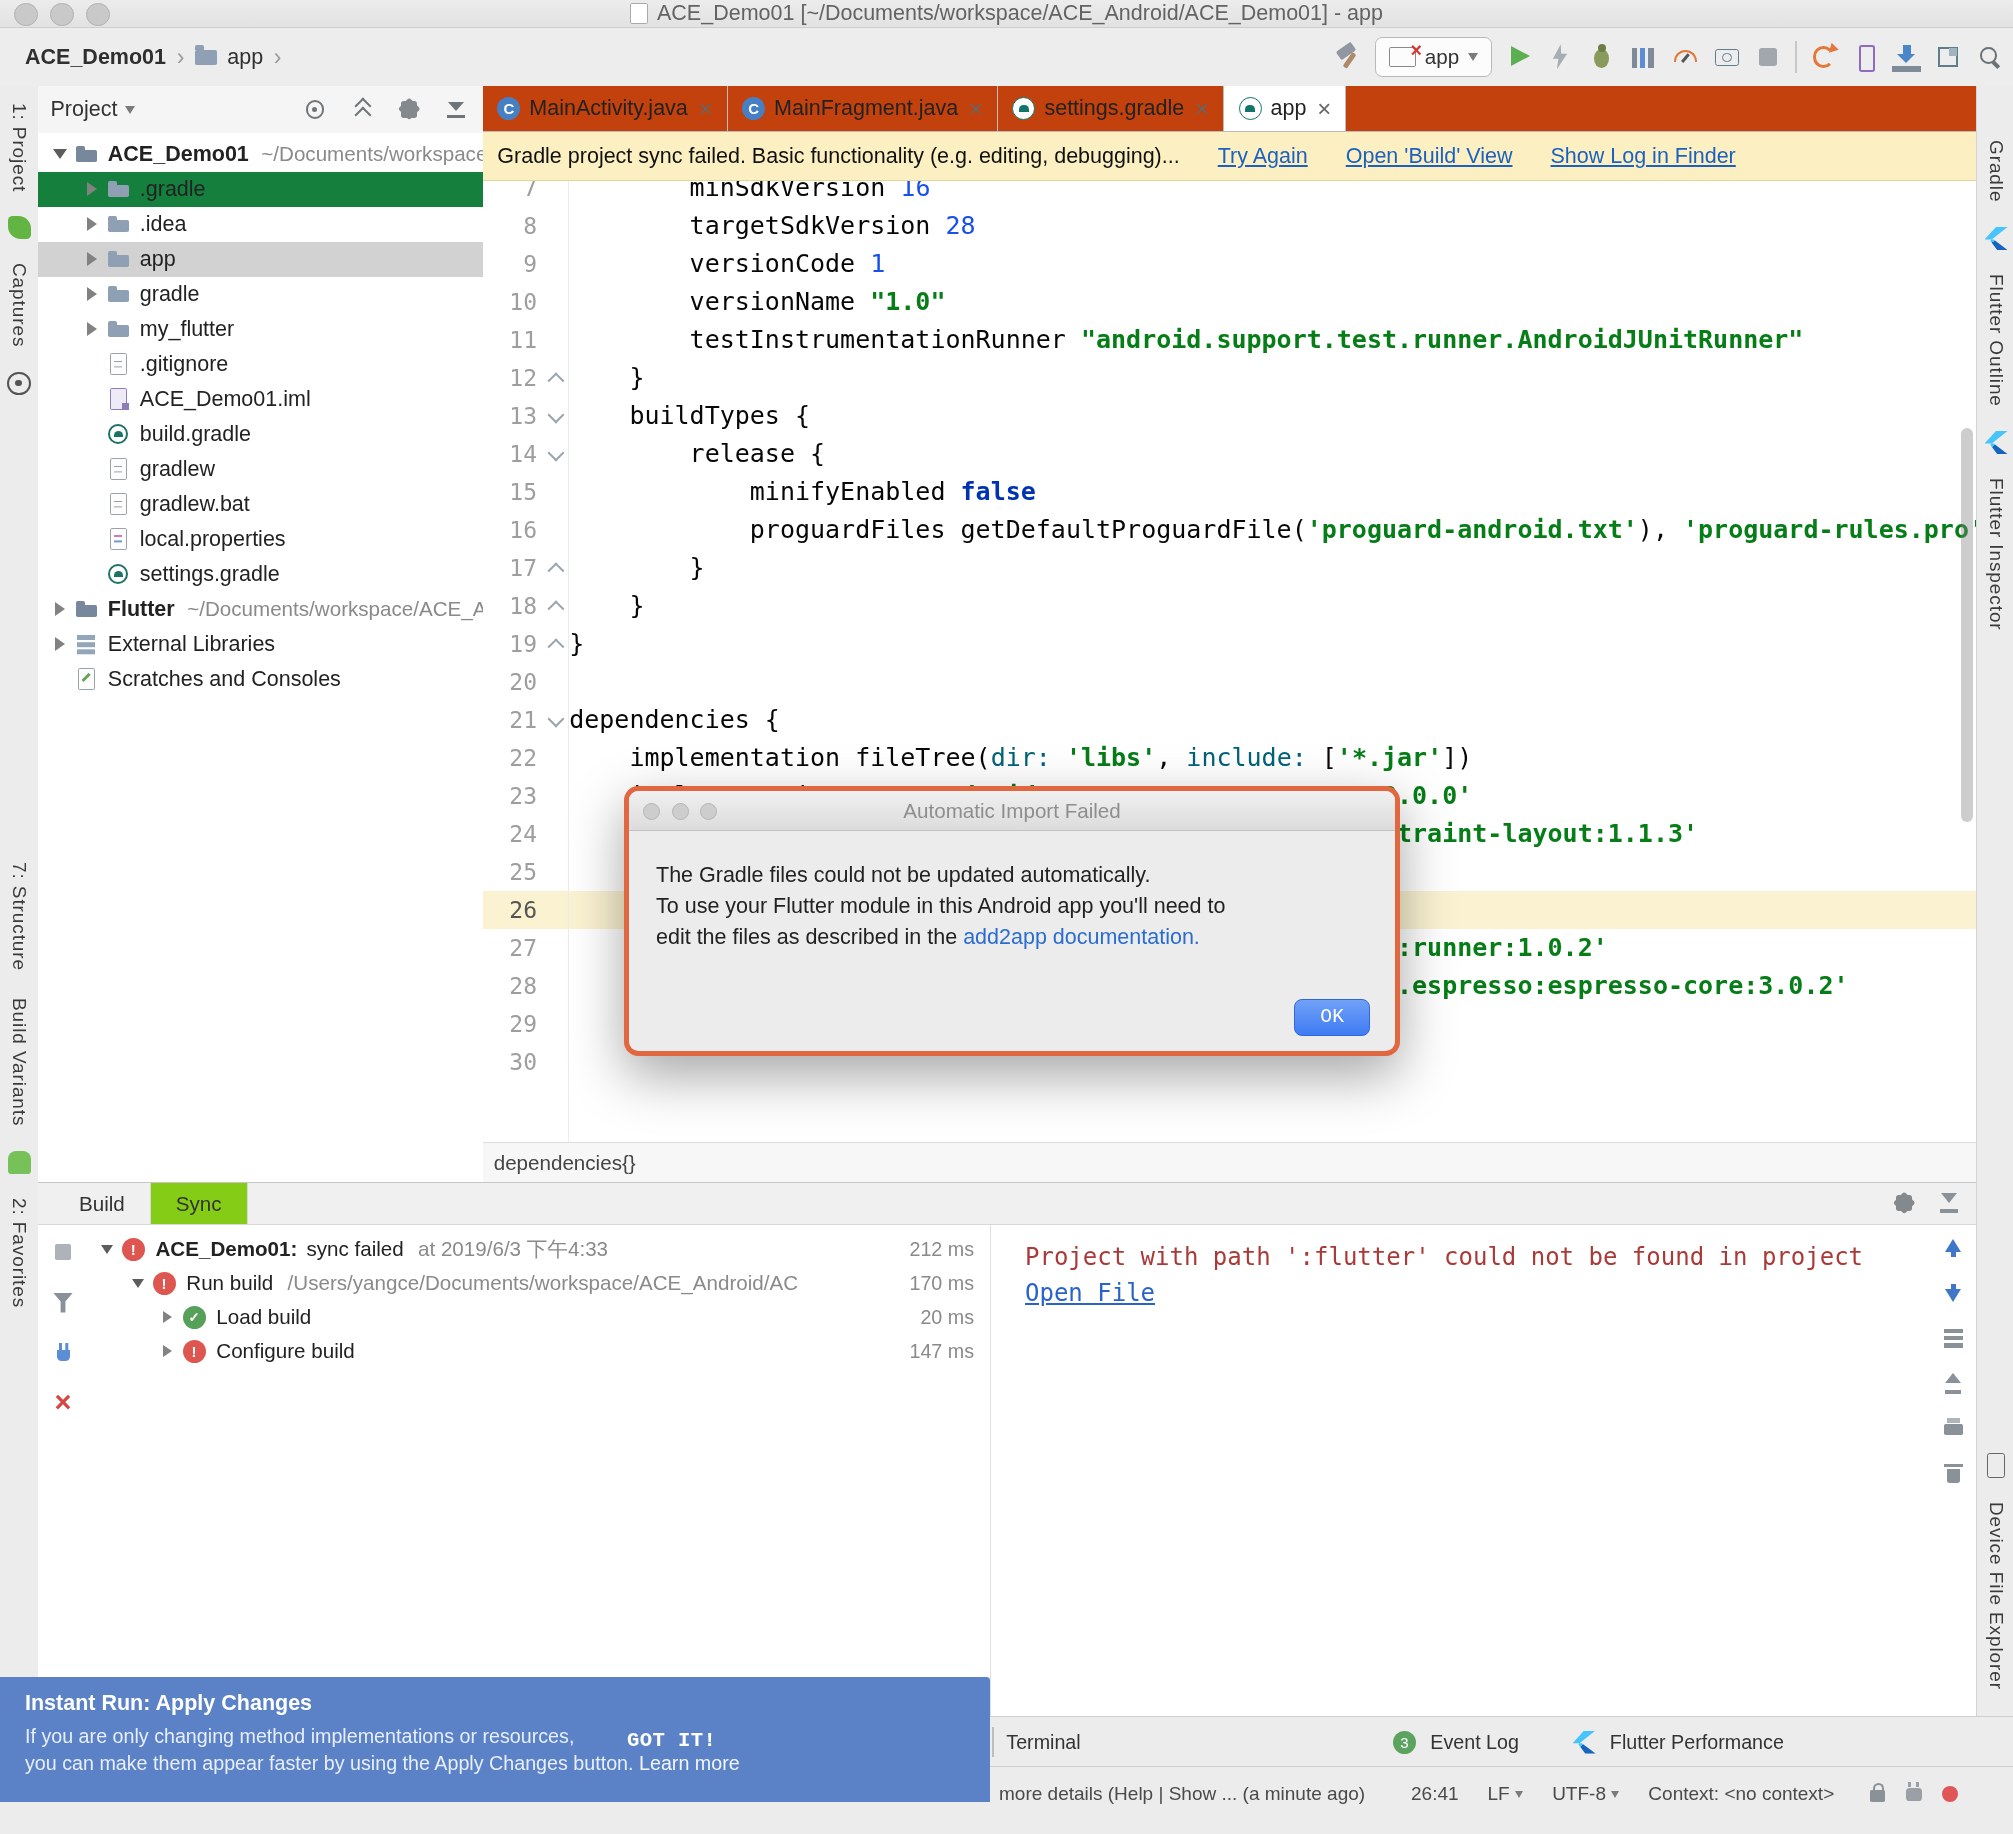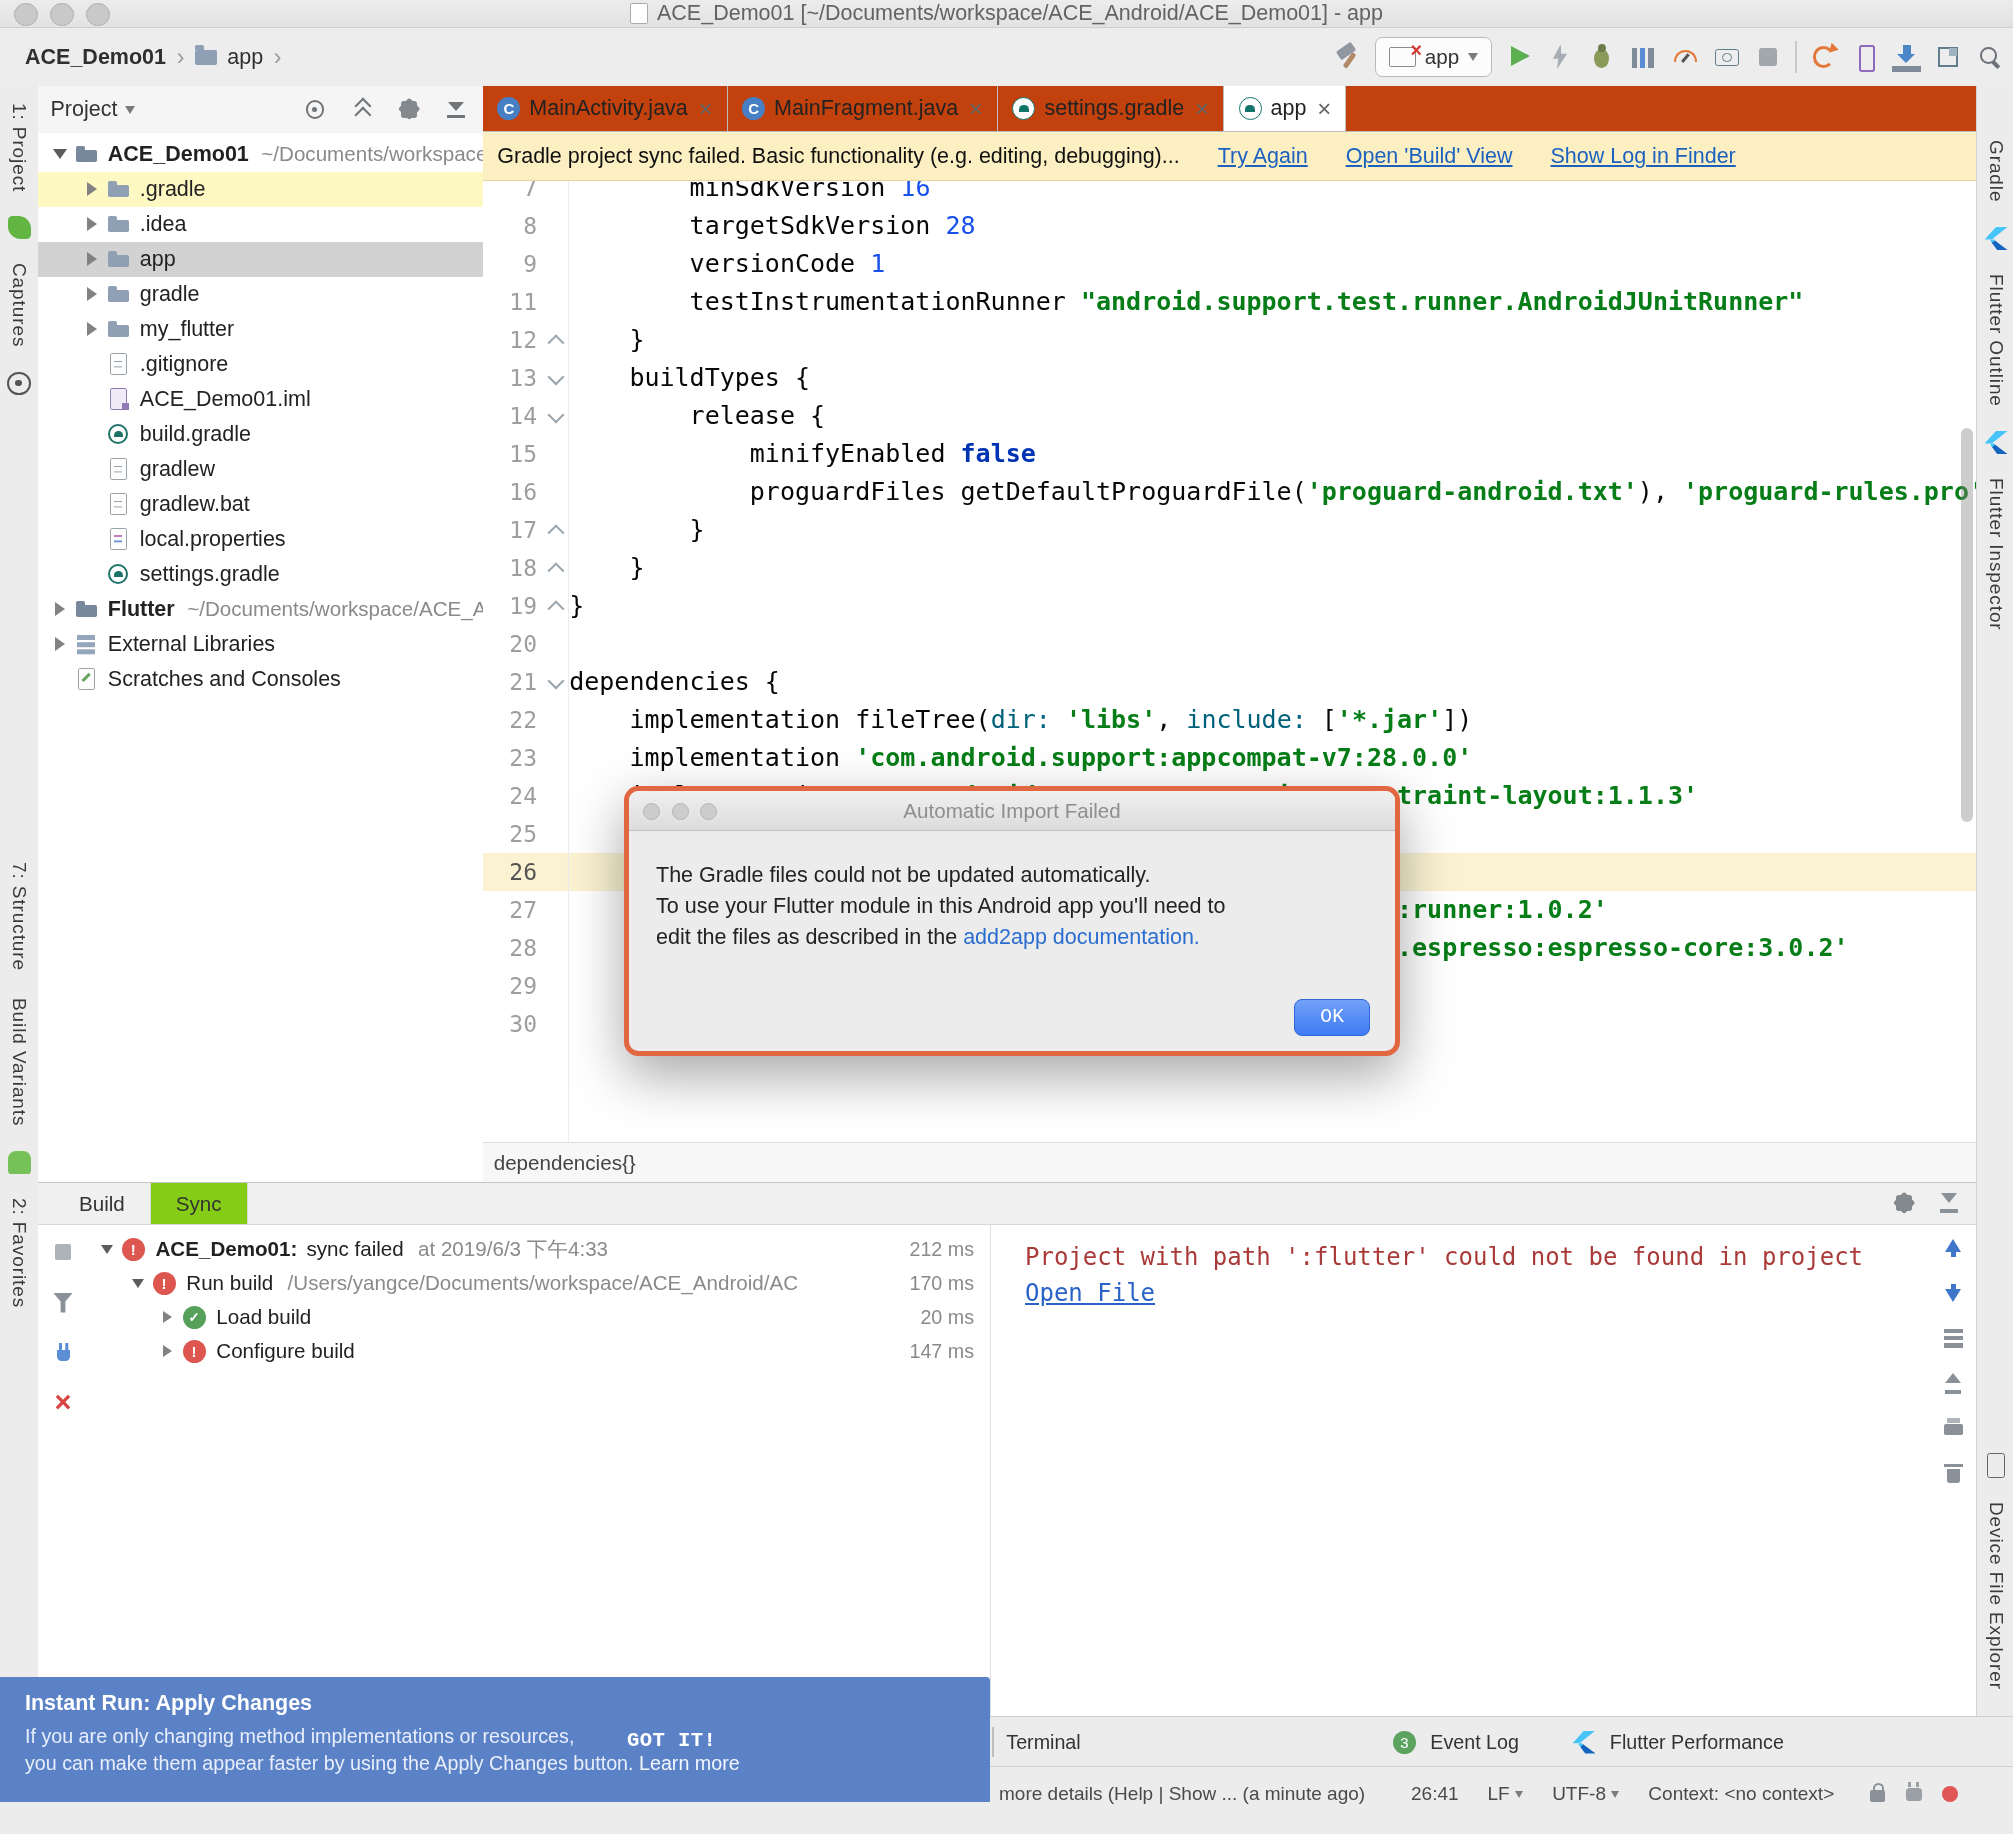--- a/index.html
+++ b/index.html
@@ -100,21 +100,21 @@
   .si-android{background:#77c159;border-radius:8px 8px 3.6px 3.6px;}
   .si-flutter{background:linear-gradient(135deg,#47c5fb 50%,#1565c0 50%);clip-path:polygon(50% 0,100% 0,25% 60%,55% 100%,100% 100%,40% 55%,0 55%);}
   .si-devicefile{width:16px;height:23px;border:1.8px solid #666;border-radius:2.7px;margin:10.7px auto;}
   
   #project-panel{position:absolute;left:38px;top:86px;width:445px;height:1096px;background:#fff;border-right:0.9px solid #d4d4d4;overflow:hidden;}
   #proj-head{height:47px;display:flex;align-items:center;padding:0 12.5px;font-size:21.5px;color:#333;background:#f5f5f5;gap:7.2px;}
   #ph-icons{margin-left:auto;display:flex;gap:18px;align-items:center;}
   #project-tree{padding-top:3.6px;}
   .trow{display:flex;align-items:center;height:35px;font-size:21.5px;color:#222;white-space:nowrap;overflow:hidden;}
   .trow.selected{background:#d2d2d2;}
-  .trow.hl{background:#fef9c3;}
+  .trow.hl{background:#15803d;}
   .tarr{width:25px;flex:none;display:flex;justify-content:center;}
   .tarr.r::before{content:"";border-left:10.7px solid #828282;border-top:7.2px solid transparent;border-bottom:7.2px solid transparent;}
   .tarr.d::before{content:"";border-top:10.7px solid #5c5c5c;border-left:7.2px solid transparent;border-right:7.2px solid transparent;}
   .ti{width:25px;height:25px;position:relative;flex:none;margin:0 9px 0 1.8px;}
   .ti-folder::before,.ti-project::before{content:"";position:absolute;left:1.8px;top:8px;width:21.5px;height:12.5px;background:#8fa0b4;border-radius:1.8px;}
   .ti-folder::after,.ti-project::after{content:"";position:absolute;left:1.8px;top:4.5px;width:9.9px;height:4.5px;background:#8fa0b4;border-radius:1.8px 1.8px 0 0;}
   .ti-project::before{background:#78889c;} .ti-project::after{background:#78889c;}
   .ti-file::before,.ti-properties::before,.ti-module::before,.ti-scratches::before{content:"";position:absolute;left:4.5px;top:1.8px;width:14.3px;height:19.7px;background:#fdfdfd;border:1.8px solid #9aa2aa;border-radius:1.8px;}
   .ti-file::after{content:"";position:absolute;left:8px;top:9px;width:8px;height:1.8px;background:#9aa2aa;box-shadow:0 5.4px 0 #9aa2aa;}
   .ti-properties::after{content:"";position:absolute;left:8px;top:8px;width:8px;height:2.7px;background:#c77dba;box-shadow:0 5.4px 0 #6f9ad2;}
@@ -414,20 +414,21 @@
         <span class="blink">Try Again</span>
         <span class="blink">Open 'Build' View</span>
         <span class="blink">Show Log in Finder</span>
       </span>
   </div>
   <div id="code-area">
     <div id="code-lines">
         <div class="crow"><span class="ln">7</span><span class="fold"></span><span class="codetext"><span class="seg-p">        minSdkVersion </span><span class="seg-n">16</span></span></div>
         <div class="crow"><span class="ln">8</span><span class="fold"></span><span class="codetext"><span class="seg-p">        targetSdkVersion </span><span class="seg-n">28</span></span></div>
         <div class="crow"><span class="ln">9</span><span class="fold"></span><span class="codetext"><span class="seg-p">        versionCode </span><span class="seg-n">1</span></span></div>
+        <div class="crow"><span class="ln">10</span><span class="fold"></span><span class="codetext"><span class="seg-p">        versionName </span><span class="seg-s">"1.0"</span></span></div>
         <div class="crow"><span class="ln">11</span><span class="fold"></span><span class="codetext"><span class="seg-p">        testInstrumentationRunner </span><span class="seg-s">"android.support.test.runner.AndroidJUnitRunner"</span></span></div>
         <div class="crow"><span class="ln">12</span><span class="fold fold-end"></span><span class="codetext"><span class="seg-p">    }</span></span></div>
         <div class="crow"><span class="ln">13</span><span class="fold fold-open"></span><span class="codetext"><span class="seg-p">    buildTypes {</span></span></div>
         <div class="crow"><span class="ln">14</span><span class="fold fold-open"></span><span class="codetext"><span class="seg-p">        release {</span></span></div>
         <div class="crow"><span class="ln">15</span><span class="fold"></span><span class="codetext"><span class="seg-p">            minifyEnabled </span><span class="seg-k">false</span></span></div>
         <div class="crow"><span class="ln">16</span><span class="fold"></span><span class="codetext"><span class="seg-p">            proguardFiles getDefaultProguardFile(</span><span class="seg-s">'proguard-android.txt'</span><span class="seg-p">), </span><span class="seg-s">'proguard-rules.pro'</span></span></div>
         <div class="crow"><span class="ln">17</span><span class="fold fold-end"></span><span class="codetext"><span class="seg-p">        }</span></span></div>
         <div class="crow"><span class="ln">18</span><span class="fold fold-end"></span><span class="codetext"><span class="seg-p">    }</span></span></div>
         <div class="crow"><span class="ln">19</span><span class="fold fold-end"></span><span class="codetext"><span class="seg-p">}</span></span></div>
         <div class="crow"><span class="ln">20</span><span class="fold"></span><span class="codetext"></span></div>

